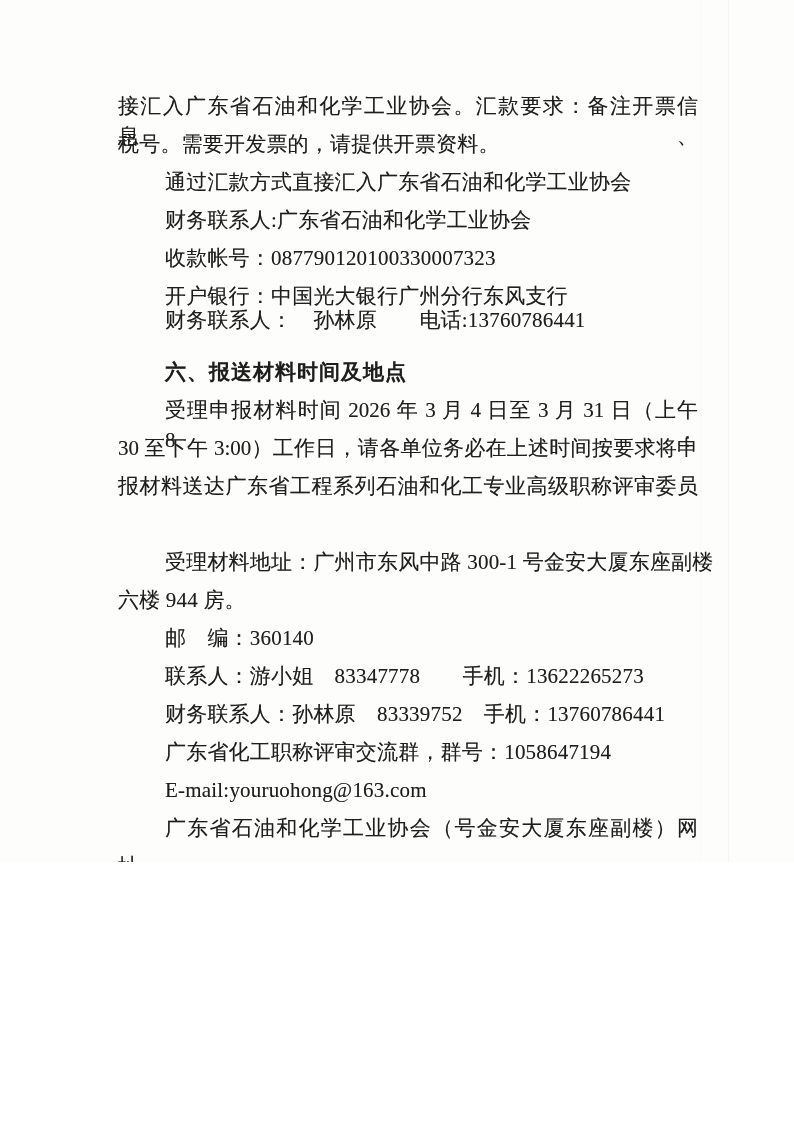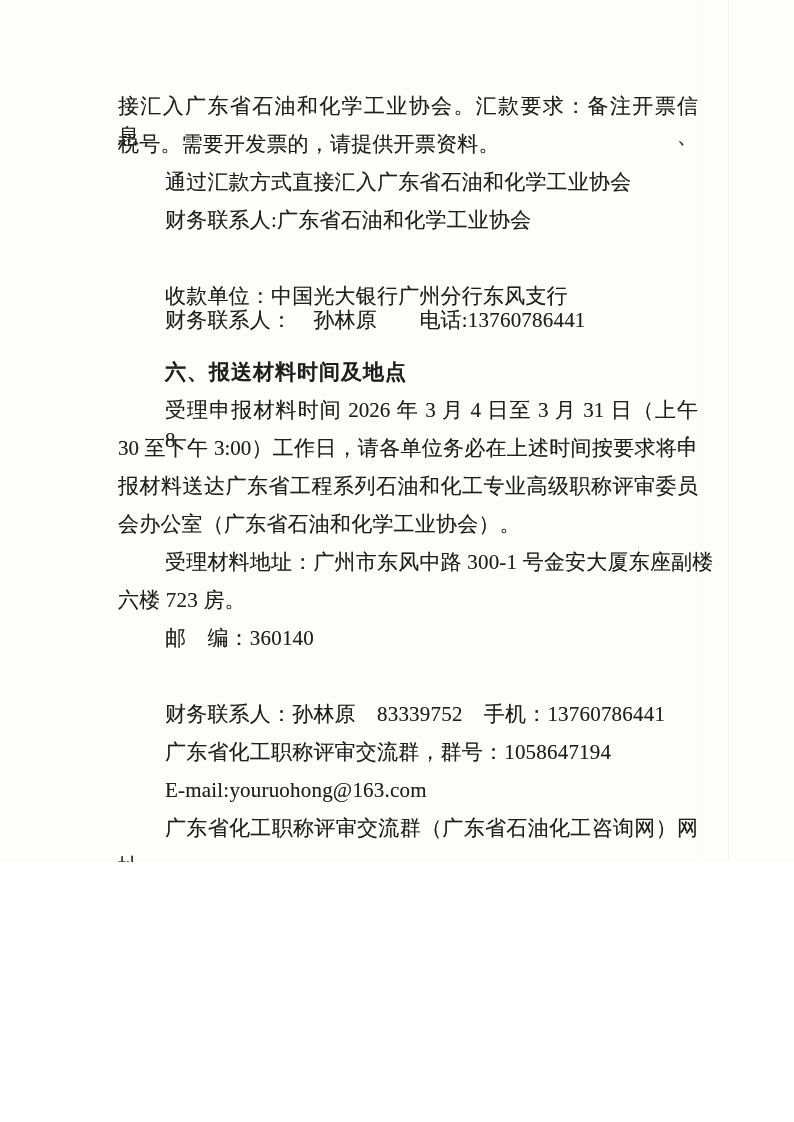--- a/index.html
+++ b/index.html
@@ -70,31 +70,32 @@
 
 <div class="page">
 
   <div class="streak s1"></div>
   <div class="streak s2"></div>
 
   <div class="line flush just w-full" style="top:91px">接汇入广东省石油和化学工业协会。汇款要求：备注开票信息、</div>
   <div class="line flush" style="top:129px">税号。需要开发票的，请提供开票资料。</div>
   <div class="line ind" style="top:167px">通过汇款方式直接汇入广东省石油和化学工业协会</div>
   <div class="line ind" style="top:205px">财务联系人:广东省石油和化学工业协会</div>
-  <div class="line ind" style="top:281px">收款单位：中国光大银行广州分行东风支行</div>
+  <div class="line ind" style="top:243px">收款帐号：087790120100330007323</div>
+  <div class="line ind" style="top:281px">开户银行：中国光大银行广州分行东风支行</div>
   <div class="line ind" style="top:305px">财务联系人：　孙林原　　电话:13760786441</div>
   <div class="line ind heading" style="top:357px">六、报送材料时间及地点</div>
   <div class="line ind just w-ind" style="top:395px">受理申报材料时间 2026 年 3 月 4 日至 3 月 31 日（上午 8：</div>
   <div class="line flush just w-full" style="top:433px">30 至下午 3:00）工作日，请各单位务必在上述时间按要求将申</div>
   <div class="line flush just w-full" style="top:471px">报材料送达广东省工程系列石油和化工专业高级职称评审委员</div>
-  <div class="line flush" style="top:509px">会办公室（广东省石油和化学工业协会）。</div>
   <div class="line ind" style="top:547px">受理材料地址：广州市东风中路 300-1 号金安大厦东座副楼</div>
-  <div class="line flush" style="top:585px">六楼 723 房。</div>
+  <div class="line flush" style="top:585px">六楼 944 房。</div>
   <div class="line ind" style="top:623px">邮　编：360140</div>
+  <div class="line ind" style="top:661px">联系人：游小姐　83347778　　手机：13622265273</div>
   <div class="line ind" style="top:699px">财务联系人：孙林原　83339752　手机：13760786441</div>
   <div class="line ind" style="top:737px">广东省化工职称评审交流群，群号：1058647194</div>
   <div class="line ind" style="top:775px">E-mail:youruohong@163.com</div>
-  <div class="line ind just w-ind" style="top:813px">广东省化工职称评审交流群（广东省石油化工咨询网）网</div>
+  <div class="line ind just w-ind" style="top:813px">广东省石油和化学工业协会（号金安大厦东座副楼）网</div>
   <div class="line flush" style="top:851px"><span>址：</span><span class="url">www.gpccc.cn</span></div>
 
   <div class="page-number">10</div>
 
 </div>
 
 </body></html>

